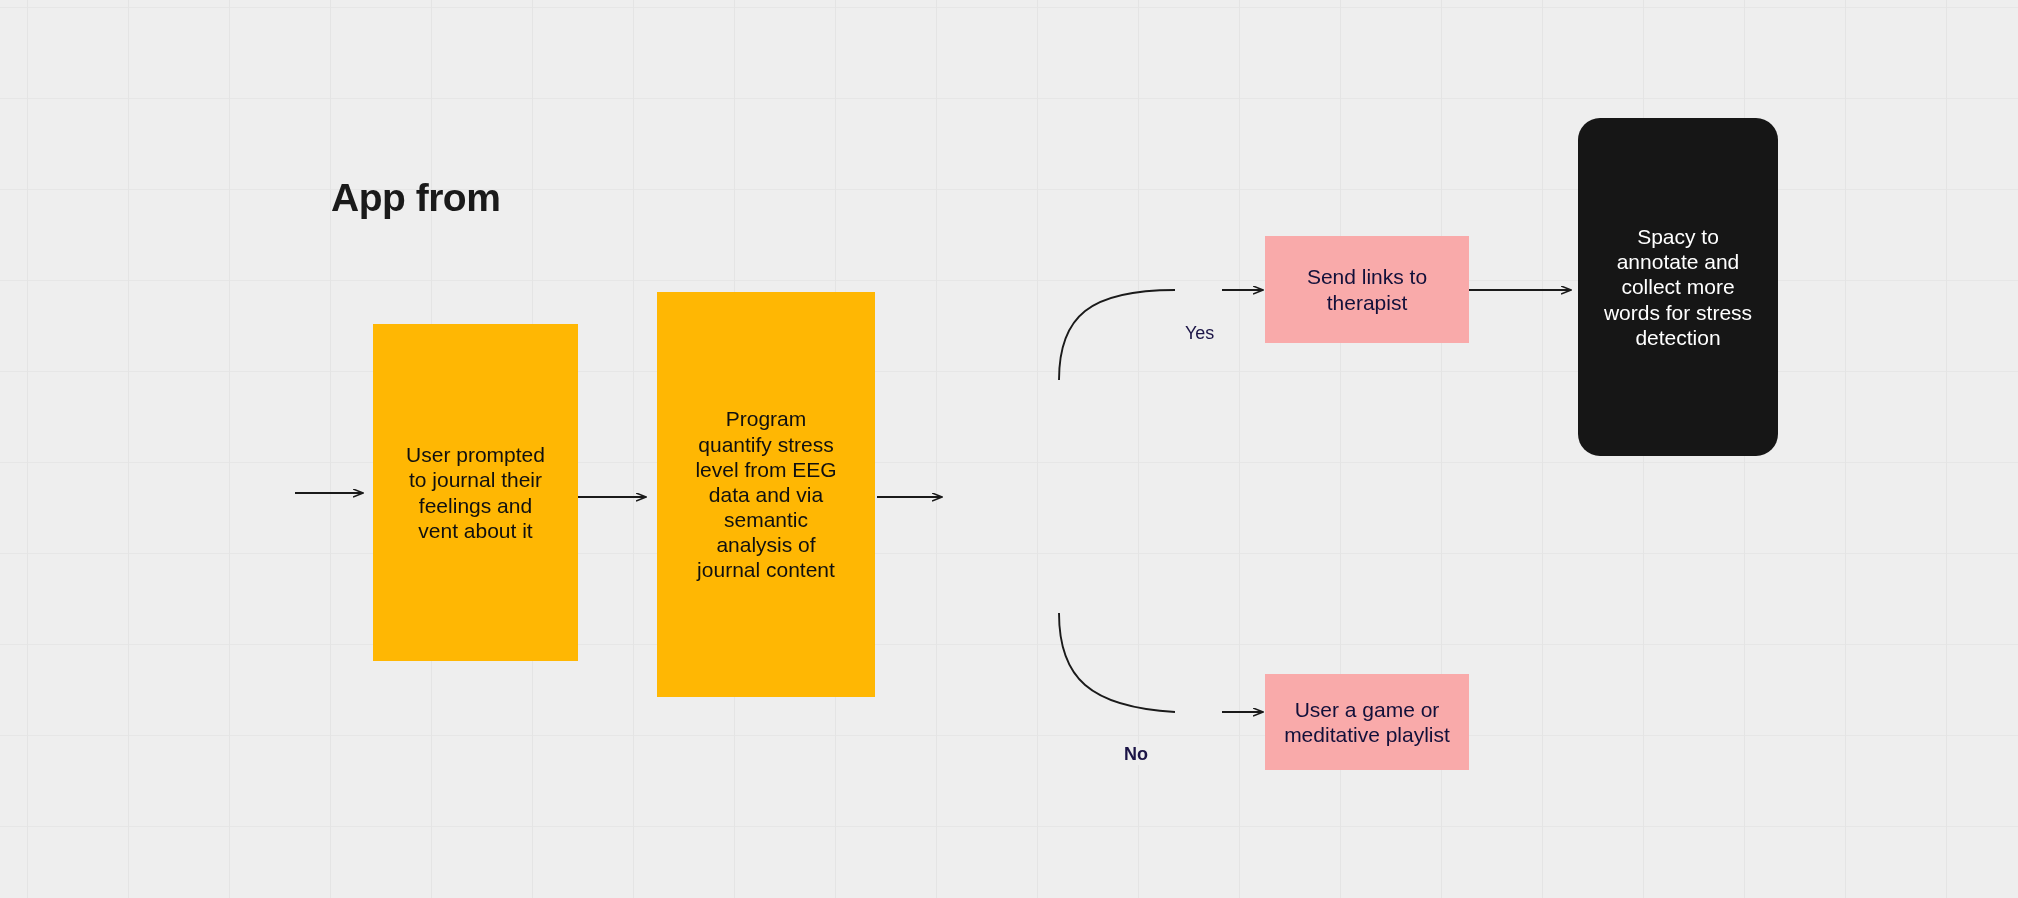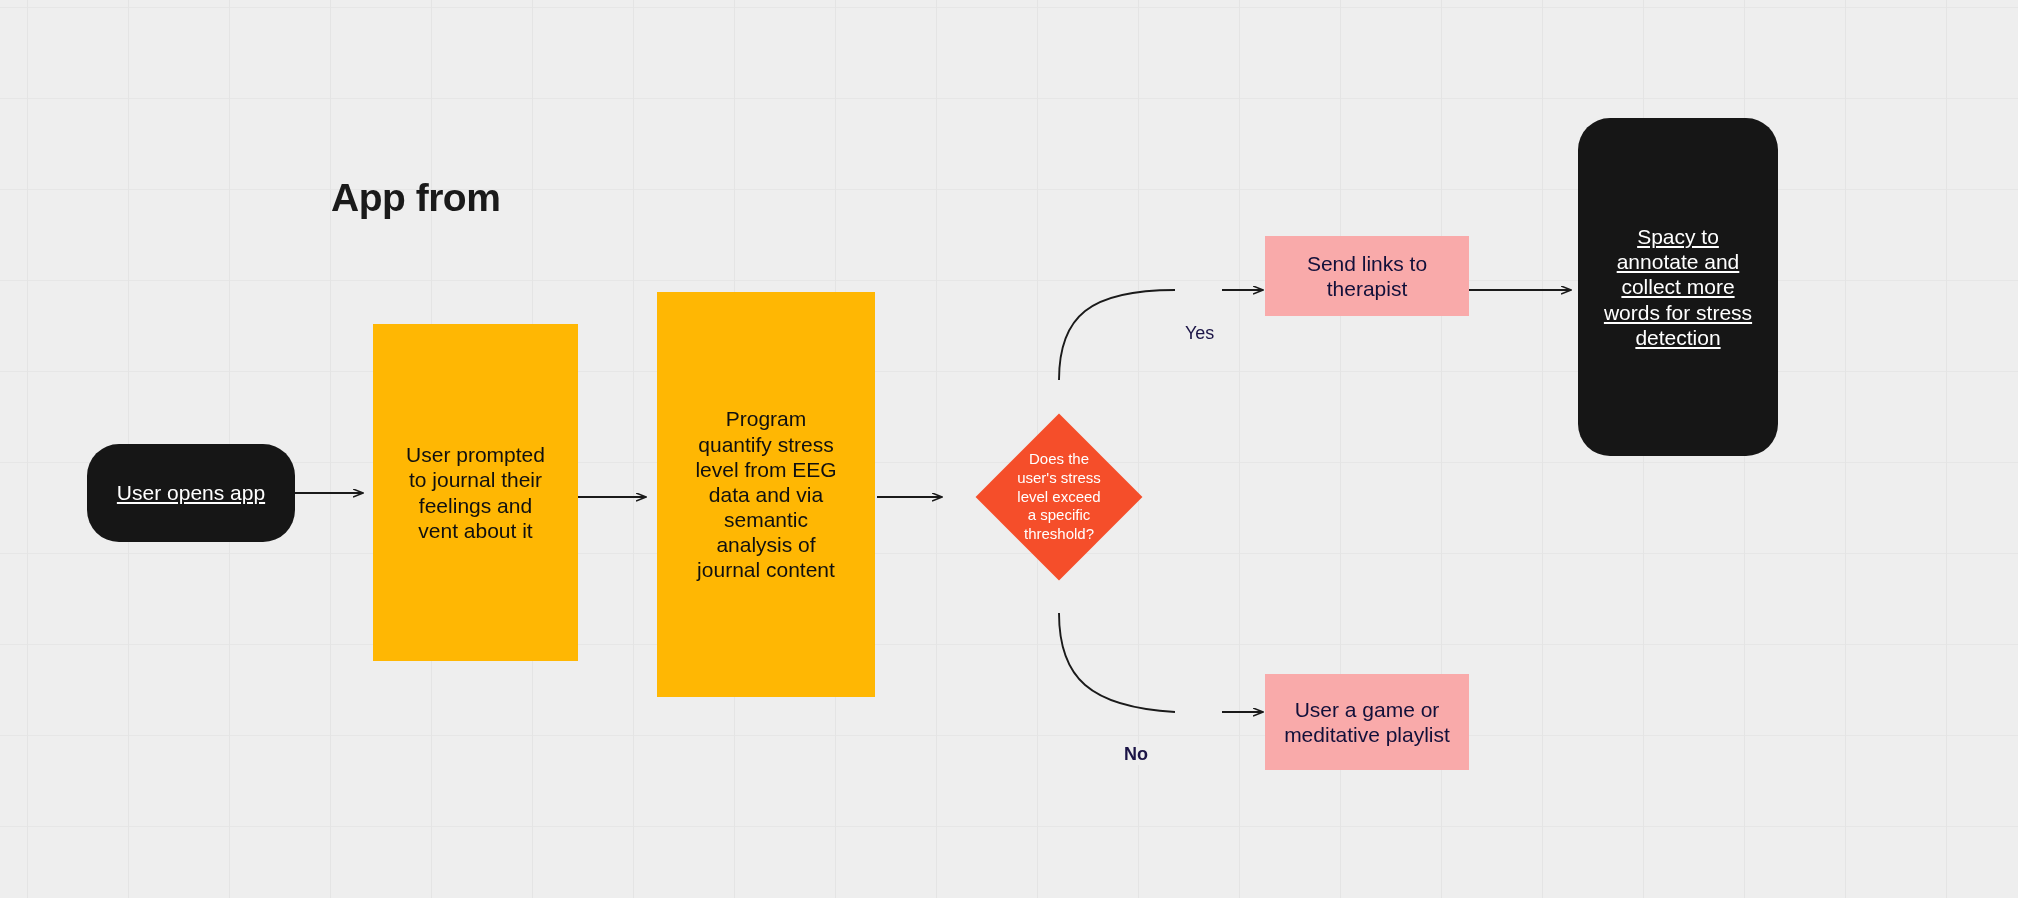--- a/index.html
+++ b/index.html
@@ -45,22 +45,21 @@
     font-weight: bold;
     font-size: 39px;
     color: #1a1a1a;
     letter-spacing: -0.5px;
     white-space: nowrap;
   }
 
   .node-dark {
     background: #161616;
     color: #ffffff;
-    border-radius: 32px;
-    text-decoration: underline;
+    border-radius: 22px;
   }
   .node-amber {
     background: #ffb703;
     color: #101010;
   }
   .node-pink {
     background: #f9aaaa;
     color: #12103a;
   }
 
@@ -134,45 +133,36 @@
     <g>
       <path d="M1059,613 C1059,678 1090,707 1175,712" fill="none" stroke="#1a1a1a" stroke-width="1.9"></path>
       <path d="M1222,712 L1262,712" fill="none" stroke="#1a1a1a" stroke-width="1.9" marker-end="url(#arrow)"></path>
     </g>
 
     <g>
       <path d="M1469,290 L1570,290" fill="none" stroke="#1a1a1a" stroke-width="1.9" marker-end="url(#arrow)"></path>
     </g>
   </svg>
 
-  <div class="node node-dark" style="left:87px; top:444px; width:208px; height:98px; font-size:21px;">User opens app</div>
 
   <div class="node node-amber" style="left:373px; top:324px; width:205px; height:337px; font-size:21px;">User prompted
 to journal their
 feelings and
 vent about it</div>
 
   <div class="node node-amber" style="left:657px; top:292px; width:218px; height:405px; font-size:21px;">Program
 quantify stress
 level from EEG
 data and via
 semantic
 analysis of
 journal content</div>
 
-  <div class="diamond-wrap" style="left:1000px; top:438px; width:118px; height:118px;">
-    <div class="diamond-shape"></div>
-    <div class="diamond-label">Does the
-user's stress
-level exceed
-a specific
-threshold?</div>
-  </div>
 
-  <div class="node node-pink" style="left:1265px; top:236px; width:204px; height:80px; font-size:21px;">Send links to
+  <div class="node node-pink" style="left:1265px; top:236px; width:204px; height:107px; font-size:21px;">Send links to
 therapist</div>
 
   <div class="node node-pink" style="left:1265px; top:674px; width:204px; height:96px; font-size:21px;">User a game or
 meditative playlist</div>
 
   <div class="node node-dark" style="left:1578px; top:118px; width:200px; height:338px; font-size:21px;">Spacy to
 annotate and
 collect more
 words for stress
 detection</div>

